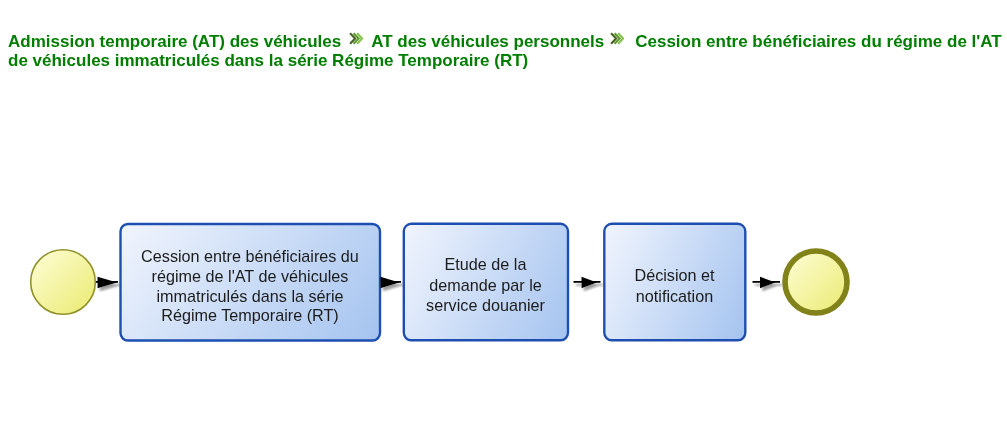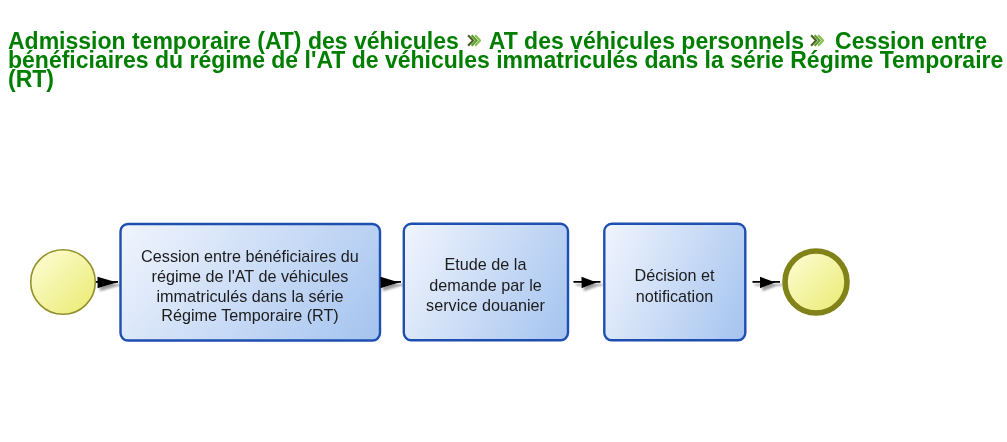--- a/index.html
+++ b/index.html
@@ -1,17 +1,17 @@
 <!DOCTYPE html>
 <html><head>
 <meta charset="utf-8">
 <style>
 html,body{margin:0;padding:0;background:#ffffff;}
 body{width:1007px;height:442px;position:relative;font-family:"Liberation Sans",sans-serif;overflow:hidden;}
-#crumb{position:absolute;left:8px;top:32px;width:996px;font-weight:bold;font-size:23px;line-height:19px;color:#007e00;}
+#crumb{position:absolute;left:8px;top:32px;width:996px;font-weight:bold;font-size:17px;line-height:19px;color:#007e00;}
 .chev{display:inline-block;vertical-align:2px;}
 </style>
 </head>
 <body>
 <div id="crumb">Admission temporaire (AT) des véhicules<svg class="chev" width="14" height="13" viewBox="0 0 14 13" style="margin:0 8px 0 8px">
       <g fill="none" stroke-width="2.1">
         <path d="M1.1,1.3 L6.1,6.5 L1.1,11.7" stroke="#47631f"></path>
         <path d="M4.6,1.3 L9.6,6.5 L4.6,11.7" stroke="#5f9a31"></path>
         <path d="M8.1,1.3 L13.1,6.5 L8.1,11.7" stroke="#83c24a"></path>
       </g>

